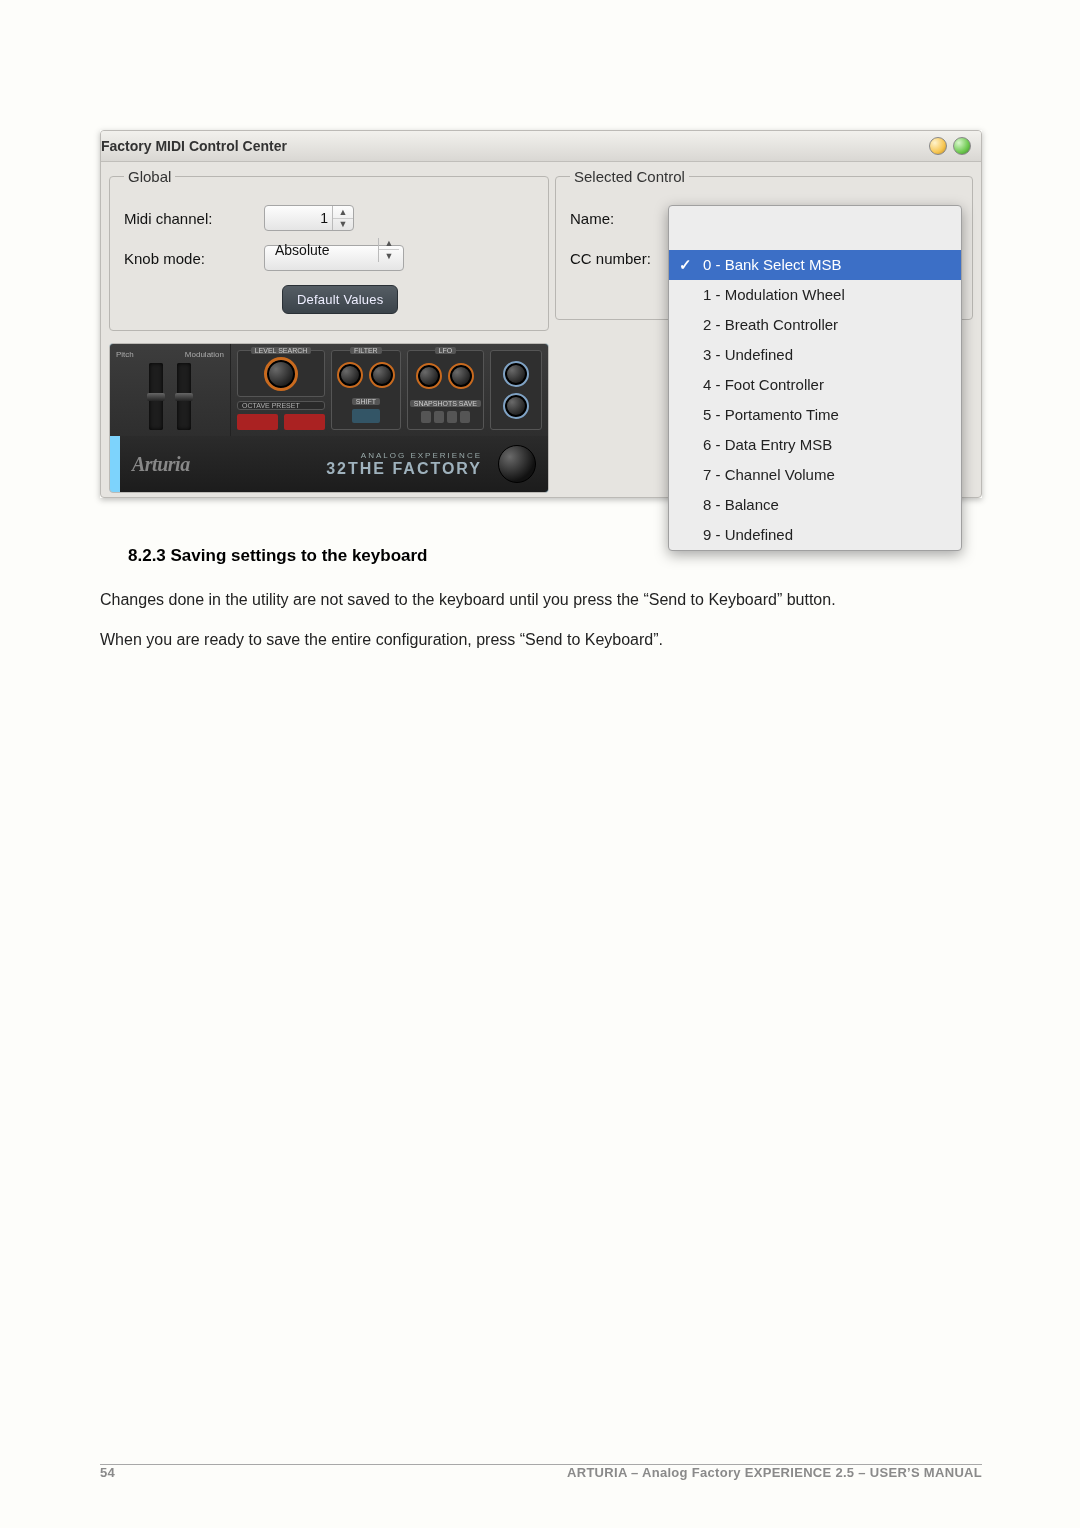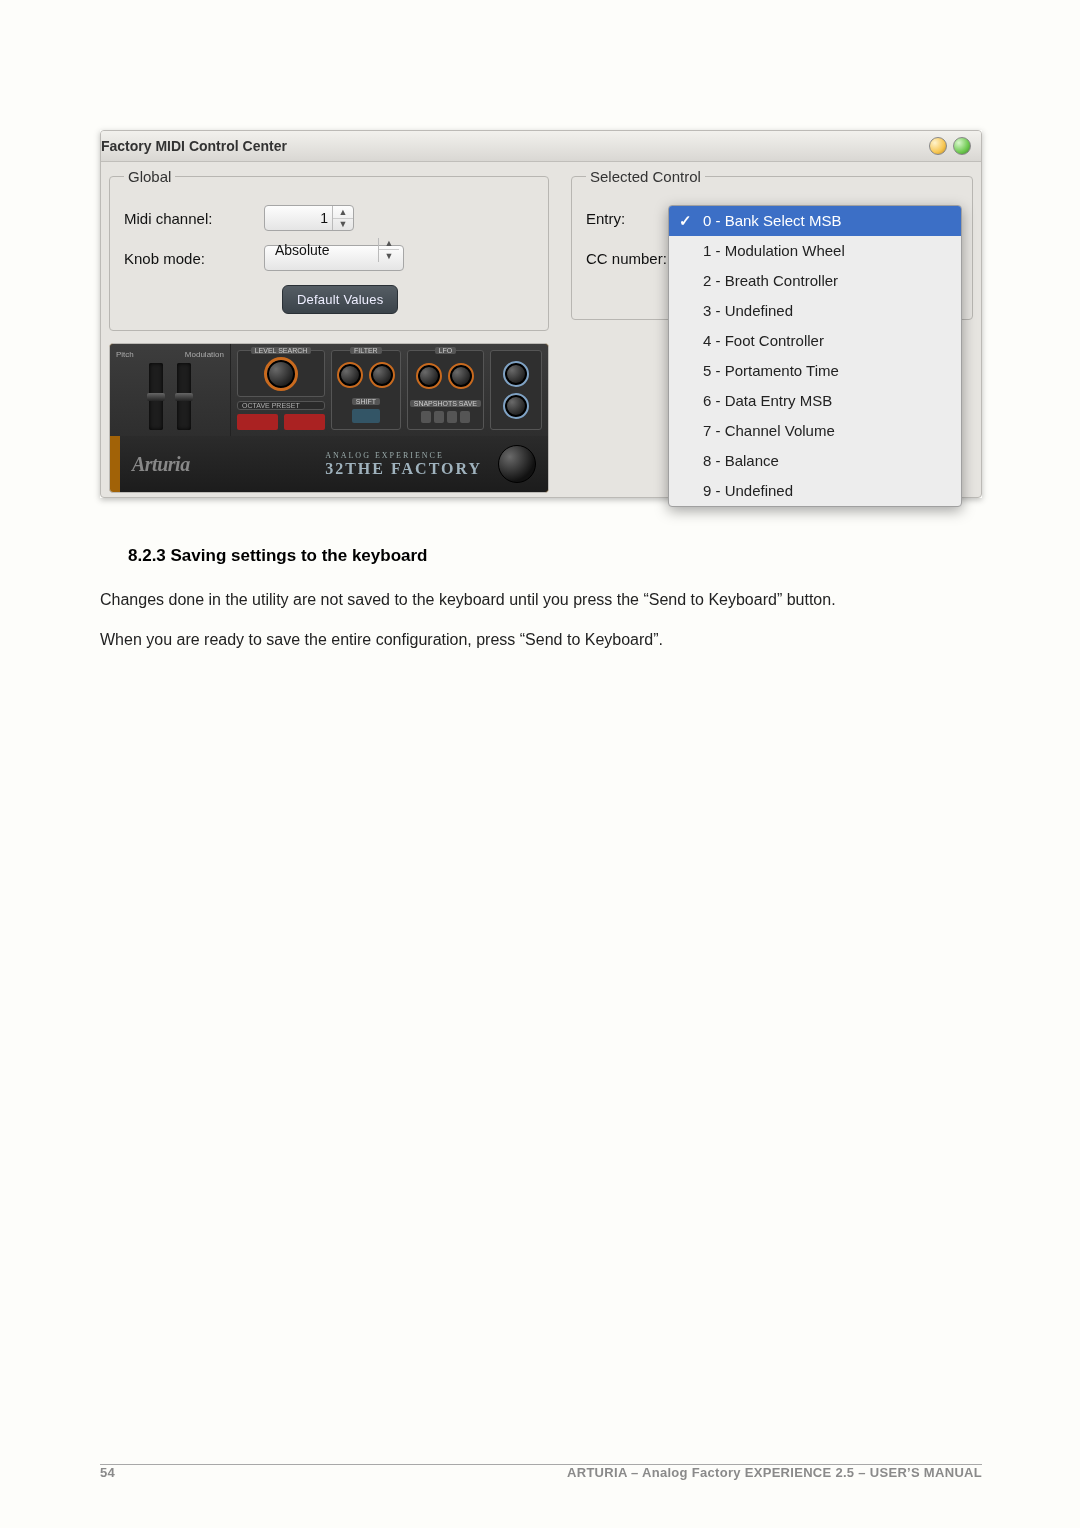--- a/index.html
+++ b/index.html
@@ -51,21 +51,21 @@
     width: 16px; height: 16px;
     border-radius: 50%;
     border: 1px solid #888;
     background: radial-gradient(circle at 30% 30%, #fff, #999);
   }
   .tl.min { background: radial-gradient(circle at 30% 30%, #fff3cc, #f7c652 60%, #b88618); }
   .tl.max { background: radial-gradient(circle at 30% 30%, #d9f7cc, #6dc94f 60%, #3c7f2a); }
   .window-body {
     display: flex;
     padding: 6px 8px 4px 8px;
-    gap: 22px;
+    gap: 6px;
   }
   .leftcol { flex: 0 0 440px; display:flex; flex-direction:column; }
   .rightcol { flex: 1; display:flex; flex-direction:column; }
   fieldset.group {
     border: 1px solid #b8b6b2;
     border-radius: 4px;
     margin: 0;
     padding: 12px 14px 16px 14px;
     background: transparent;
   }
@@ -138,21 +138,21 @@
     color: #eef;
     font-size: 13px;
     border: 1px solid #2a3036;
     margin-left: 158px;
     letter-spacing: .2px;
   }
   .hw-image {
     margin-top: 12px;
     border: 1px solid #bcbab6;
     border-radius: 4px;
-    background: #a16207;
+    background: #7dd3fc;
     color: #b0b0b0;
     height: 148px;
     position: relative;
     overflow: hidden;
   }
   .hw-top {
     position:absolute; left:0; right:0; top:0;
     height: 92px;
     background: linear-gradient(#3d3d3d,#2e2e2e);
     display:flex;
@@ -191,21 +191,21 @@
   .hw-bottom {
     position:absolute; left:10px; right:0; bottom:0;
     height: 56px;
     background: linear-gradient(#2b2b2b,#1c1c1c);
     display:flex; align-items:center;
     padding: 0 12px;
     color:#ddd;
   }
   .hw-logo { font-family: Georgia, serif; font-size:20px; font-style:italic; font-weight:bold; color:#d8d8d8; letter-spacing:-0.5px; }
   .hw-logo span { font-style:normal; font-size:10px; color:#888; display:block; }
-  .hw-brand { margin-left:auto; text-align:left; font-family: Liberation Serif, serif; }
+  .hw-brand { margin-left:auto; text-align:right; font-family: Liberation Sans, sans-serif; }
   .hw-brand .l1 { font-size:8px; letter-spacing:2px; color:#9aa; }
   .hw-brand .l2 { font-size:16px; font-weight:bold; letter-spacing:2px; color:#9fb2bd; }
   .bigknob {
     width:36px; height:36px; border-radius:50%;
     background: radial-gradient(circle at 30% 30%, #6a6a6a, #111 70%);
     border:1px solid #000;
     margin-left:16px;
   }
   
   .popup {
@@ -220,20 +220,21 @@
     z-index: 10;
   }
   .popup .item {
     padding: 4px 18px 4px 34px;
     position: relative;
     line-height: 22px;
   }
   .popup .item.selected {
     background: #3c6fc6;
     color: #fff;
+    margin-top: 44px;
   }
   .popup .item.selected::before {
     content: "\2713";
     position: absolute;
     left: 10px;
     top: 4px;
     color: #fff;
     font-weight: bold;
   }
 
@@ -389,21 +390,21 @@
               <div class="bigknob"></div>
             </div>
           </div>
         </div>
 
         <div class="rightcol">
           <fieldset class="group" style="min-height:122px;">
             <legend>Selected Control</legend>
 
             <div class="formrow">
-              <label style="flex-basis:112px;">Entry:</label>
+              <label style="flex-basis:112px;">Name:</label>
               <div class="text-field highlighted-field">
                 <span>Modulation Wheel</span>
               </div>
             </div>
 
             <div class="formrow" style="margin-bottom:0;">
               <label style="flex-basis:112px;">CC number:</label>
               <div style="flex:1; height:26px;"></div>
             </div>
           </fieldset>

